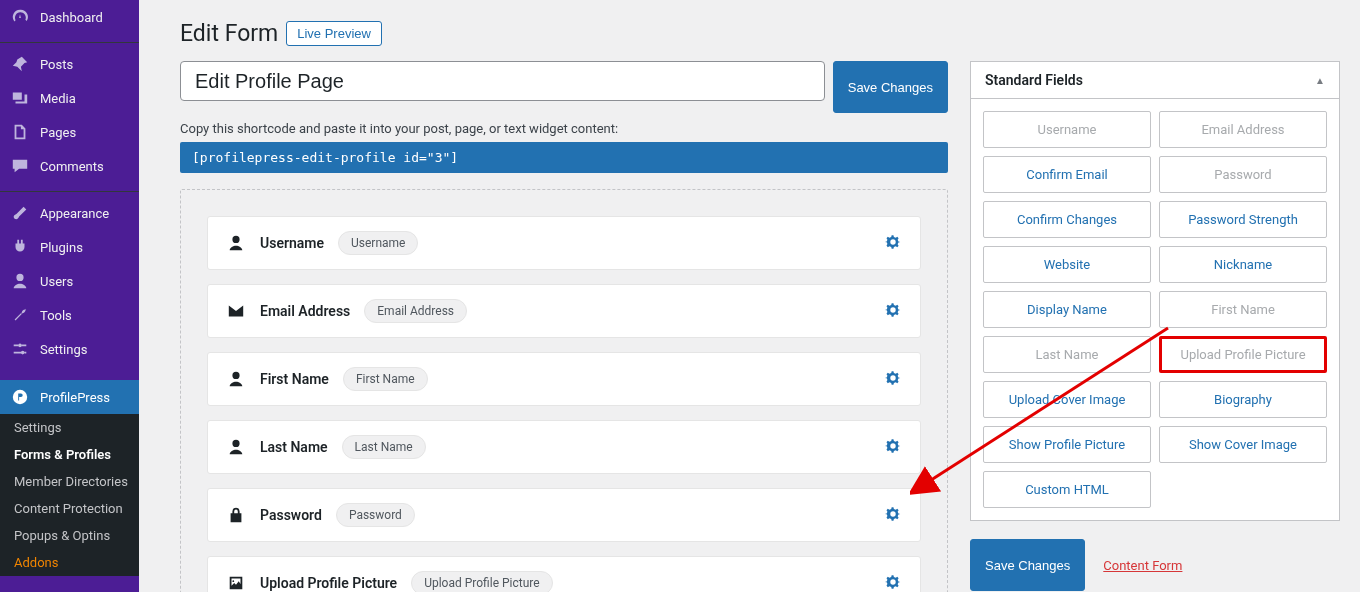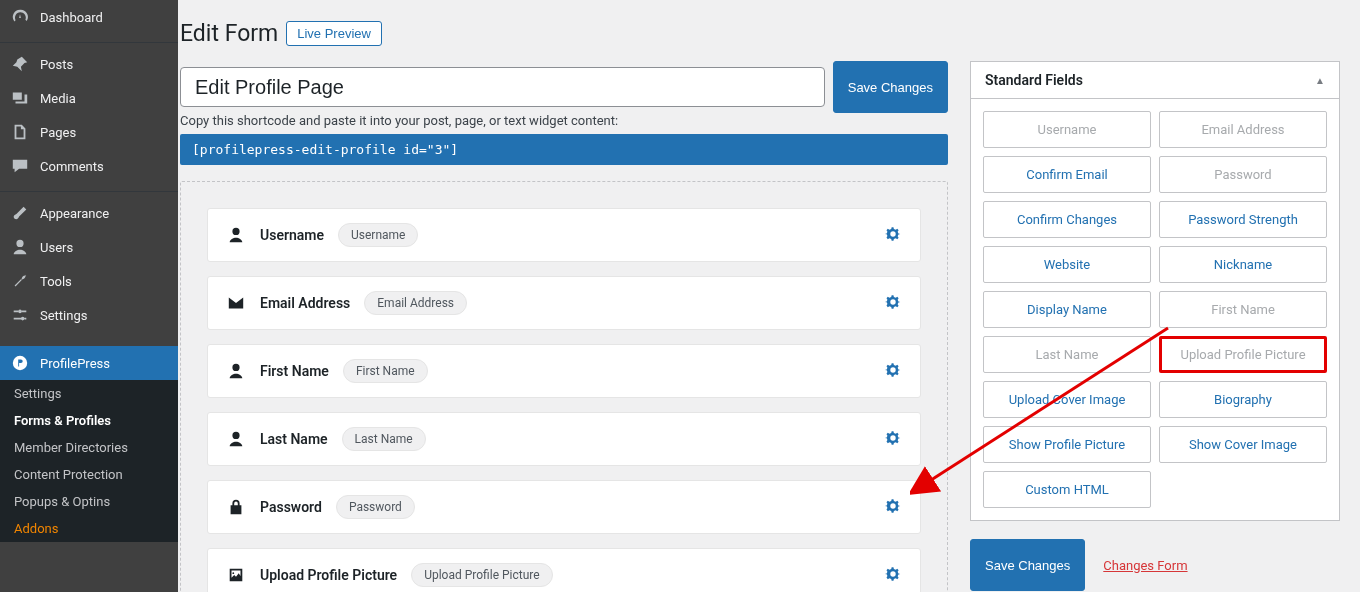--- a/index.html
+++ b/index.html
@@ -11,22 +11,22 @@
       background: #f0f0f1;
       width: 1360px;
       height: 592px;
       overflow: hidden;
       position: relative;
     }
     
     .wp-sidebar {
       position: absolute;
       left: 0; top: 0; bottom: 0;
-      width: 178px;
-      background: #404040;
+      width: 139px;
+      background: #4c1d95;
       color: #f0f0f1;
     }
     .wp-menu-item {
       display: flex;
       align-items: center;
       gap: 10px;
       padding: 8px 10px;
       cursor: pointer;
       color: #f0f0f1;
     }
@@ -96,21 +96,21 @@
       cursor: pointer;
     }
     .two-col {
       display: flex;
       gap: 22px;
       align-items: flex-start;
     }
     .left-col { flex: 1; min-width: 0; }
     .right-col { width: 370px; flex-shrink: 0; }
 
-    .title-row { display: flex; gap: 8px; align-items: center; margin-bottom: 0; }
+    .title-row { display: flex; gap: 8px; margin-bottom: 8px; }
     .title-input {
       flex: 1;
       height: 40px;
       border: 1px solid #8c8f94;
       border-radius: 4px;
       padding: 0 14px;
       font-size: 20px;
       background: #fff;
       color: #1d2327;
     }
@@ -290,20 +290,28 @@
     <span>Comments</span>
   </div>
   <div class="wp-menu-sep"></div>
   <div class="wp-menu-item">
     <span class="icon-slot">
         <svg width="18" height="18" viewBox="0 0 20 20">
           <path d="M3 14c0-2 3-3 3-3l8-8 3 3-8 8s-1 3-3 3-3-1-3-3z"></path>
         </svg>
       </span>
     <span>Appearance</span>
+  </div>
+  <div class="wp-menu-item">
+    <span class="icon-slot">
+        <svg width="18" height="18" viewBox="0 0 20 20">
+          <path d="M7 2v4H5v4a5 5 0 0010 0V6h-2V2h-2v4H9V2z"></path>
+        </svg>
+      </span>
+    <span>Plugins</span>
   </div>
   <div class="wp-menu-item">
     <span class="icon-slot">
         <svg width="18" height="18" viewBox="0 0 20 20">
           <path d="M10 10a4 4 0 100-8 4 4 0 000 8zm-7 8c0-3 4-5 7-5s7 2 7 5z"></path>
         </svg>
       </span>
     <span>Users</span>
   </div>
   <div class="wp-menu-item">
@@ -464,21 +472,21 @@
             <div class="chip">Biography</div>
             <div class="chip">Show Profile Picture</div>
             <div class="chip">Show Cover Image</div>
             <div class="chip">Custom HTML</div>
             <div class="chip panel-empty-cell"></div>
           </div>
       </div>
 
       <div class="actions-row">
         <button class="btn-primary">Save Changes</button>
-        <span class="delete-link">Changes Form</span>
+        <span class="delete-link">Content Form</span>
       </div>
     </div>
   </div>
 </main>
 
 <svg class="anno-arrow" style="left:910px; top:320px;" width="270" height="180">
   <defs>
       <marker id="ah" markerWidth="12" markerHeight="12" refX="2" refY="5" orient="auto">
         <path d="M0,0 L10,5 L0,10 z" fill="#e30000"></path>
       </marker>

